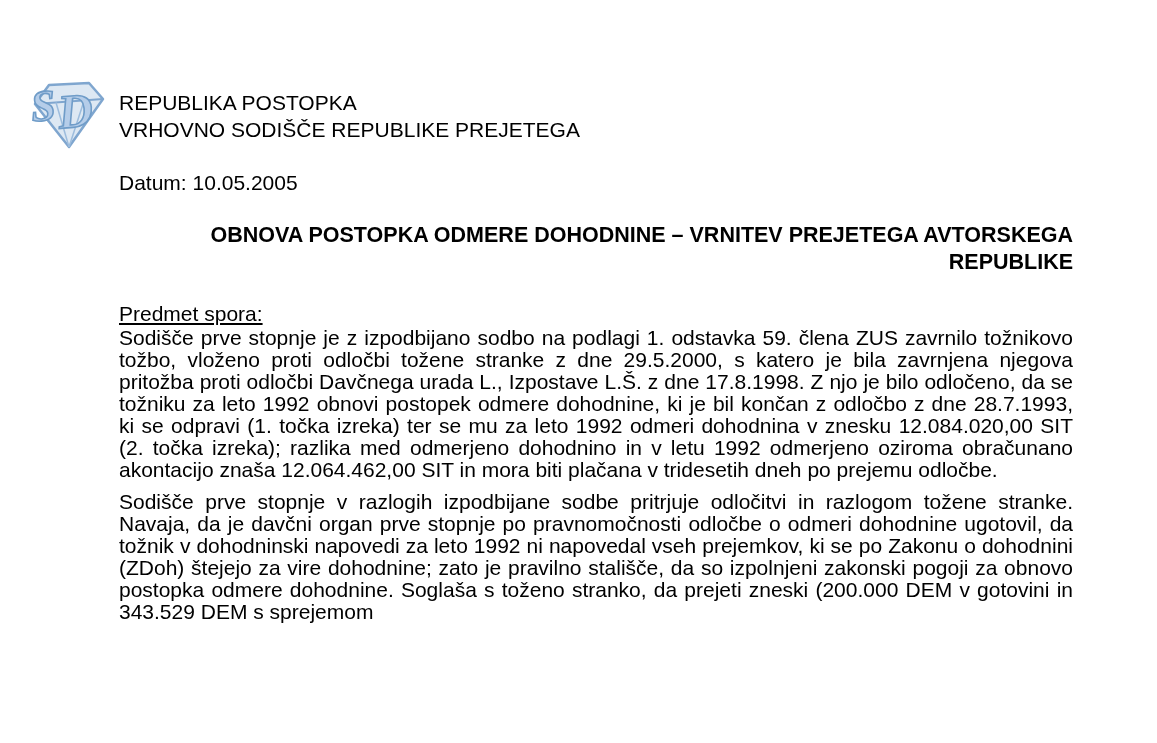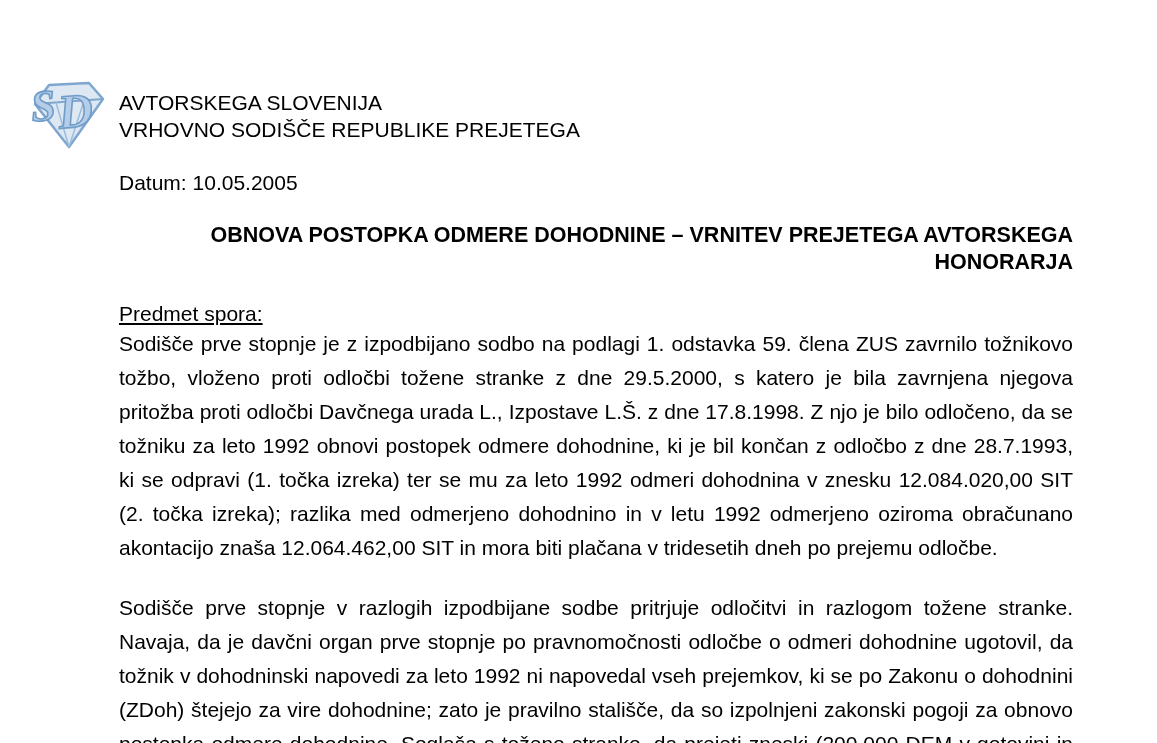--- a/index.html
+++ b/index.html
@@ -48,25 +48,25 @@
   }
   .section-heading {
     margin-top: 25px;
     font-size: 21px;
     line-height: 26px;
     text-decoration: underline;
   }
   .para {
     margin: 0;
     font-size: 21px;
-    line-height: 34px;
+    line-height: 22px;
     text-align: justify;
   }
   .para + .para {
-    margin-top: 26px;
+    margin-top: 10px;
   }
 </style>
 </head>
 <body>
 
 <div class="page">
 
   <div class="logo">
     <svg viewBox="0 0 78 74" width="78" height="74" aria-hidden="true">
 
@@ -78,31 +78,31 @@
       <g font-family="Liberation Serif, serif" font-weight="bold" font-style="italic" fill="#b5cde9" stroke="#6f9cc8" stroke-width="1.6">
         <text x="1" y="43" font-size="44" transform="rotate(-5 20 30)">S</text>
         <text x="28" y="50" font-size="48" transform="rotate(-5 45 34)">D</text>
       </g>
     </svg>
   </div>
 
   <div class="content">
 
     <header class="doc-header">
-      <div>AVTORSKEGA SLOVENIJA</div>
+      <div>REPUBLIKA POSTOPKA</div>
       <div>VRHOVNO SODIŠČE REPUBLIKE PREJETEGA</div>
     </header>
 
     <section class="meta-block">
       <div>Datum: 10.05.2005</div>
     </section>
 
     <h1 class="doc-title">
       <div>OBNOVA POSTOPKA ODMERE DOHODNINE – VRNITEV PREJETEGA AVTORSKEGA</div>
-      <div>HONORARJA</div>
+      <div>REPUBLIKE</div>
     </h1>
 
     <section>
       <div class="section-heading">Predmet spora:</div>
       <p class="para">Sodišče prve stopnje je z izpodbijano sodbo na podlagi 1. odstavka 59. člena ZUS zavrnilo tožnikovo tožbo, vloženo proti odločbi tožene stranke z dne 29.5.2000, s katero je bila zavrnjena njegova pritožba proti odločbi Davčnega urada L., Izpostave L.Š. z dne 17.8.1998. Z njo je bilo odločeno, da se tožniku za leto 1992 obnovi postopek odmere dohodnine, ki je bil končan z odločbo z dne 28.7.1993, ki se odpravi (1. točka izreka) ter se mu za leto 1992 odmeri dohodnina v znesku 12.084.020,00 SIT (2. točka izreka); razlika med odmerjeno dohodnino in v letu 1992 odmerjeno oziroma obračunano akontacijo znaša 12.064.462,00 SIT in mora biti plačana v tridesetih dneh po prejemu odločbe.</p>
       <p class="para">Sodišče prve stopnje v razlogih izpodbijane sodbe pritrjuje odločitvi in razlogom tožene stranke. Navaja, da je davčni organ prve stopnje po pravnomočnosti odločbe o odmeri dohodnine ugotovil, da tožnik v dohodninski napovedi za leto 1992 ni napovedal vseh prejemkov, ki se po Zakonu o dohodnini (ZDoh) štejejo za vire dohodnine; zato je pravilno stališče, da so izpolnjeni zakonski pogoji za obnovo postopka odmere dohodnine. Soglaša s toženo stranko, da prejeti zneski (200.000 DEM v gotovini in 343.529 DEM s sprejemom</p>
     </section>
 
   </div>
 </div>

